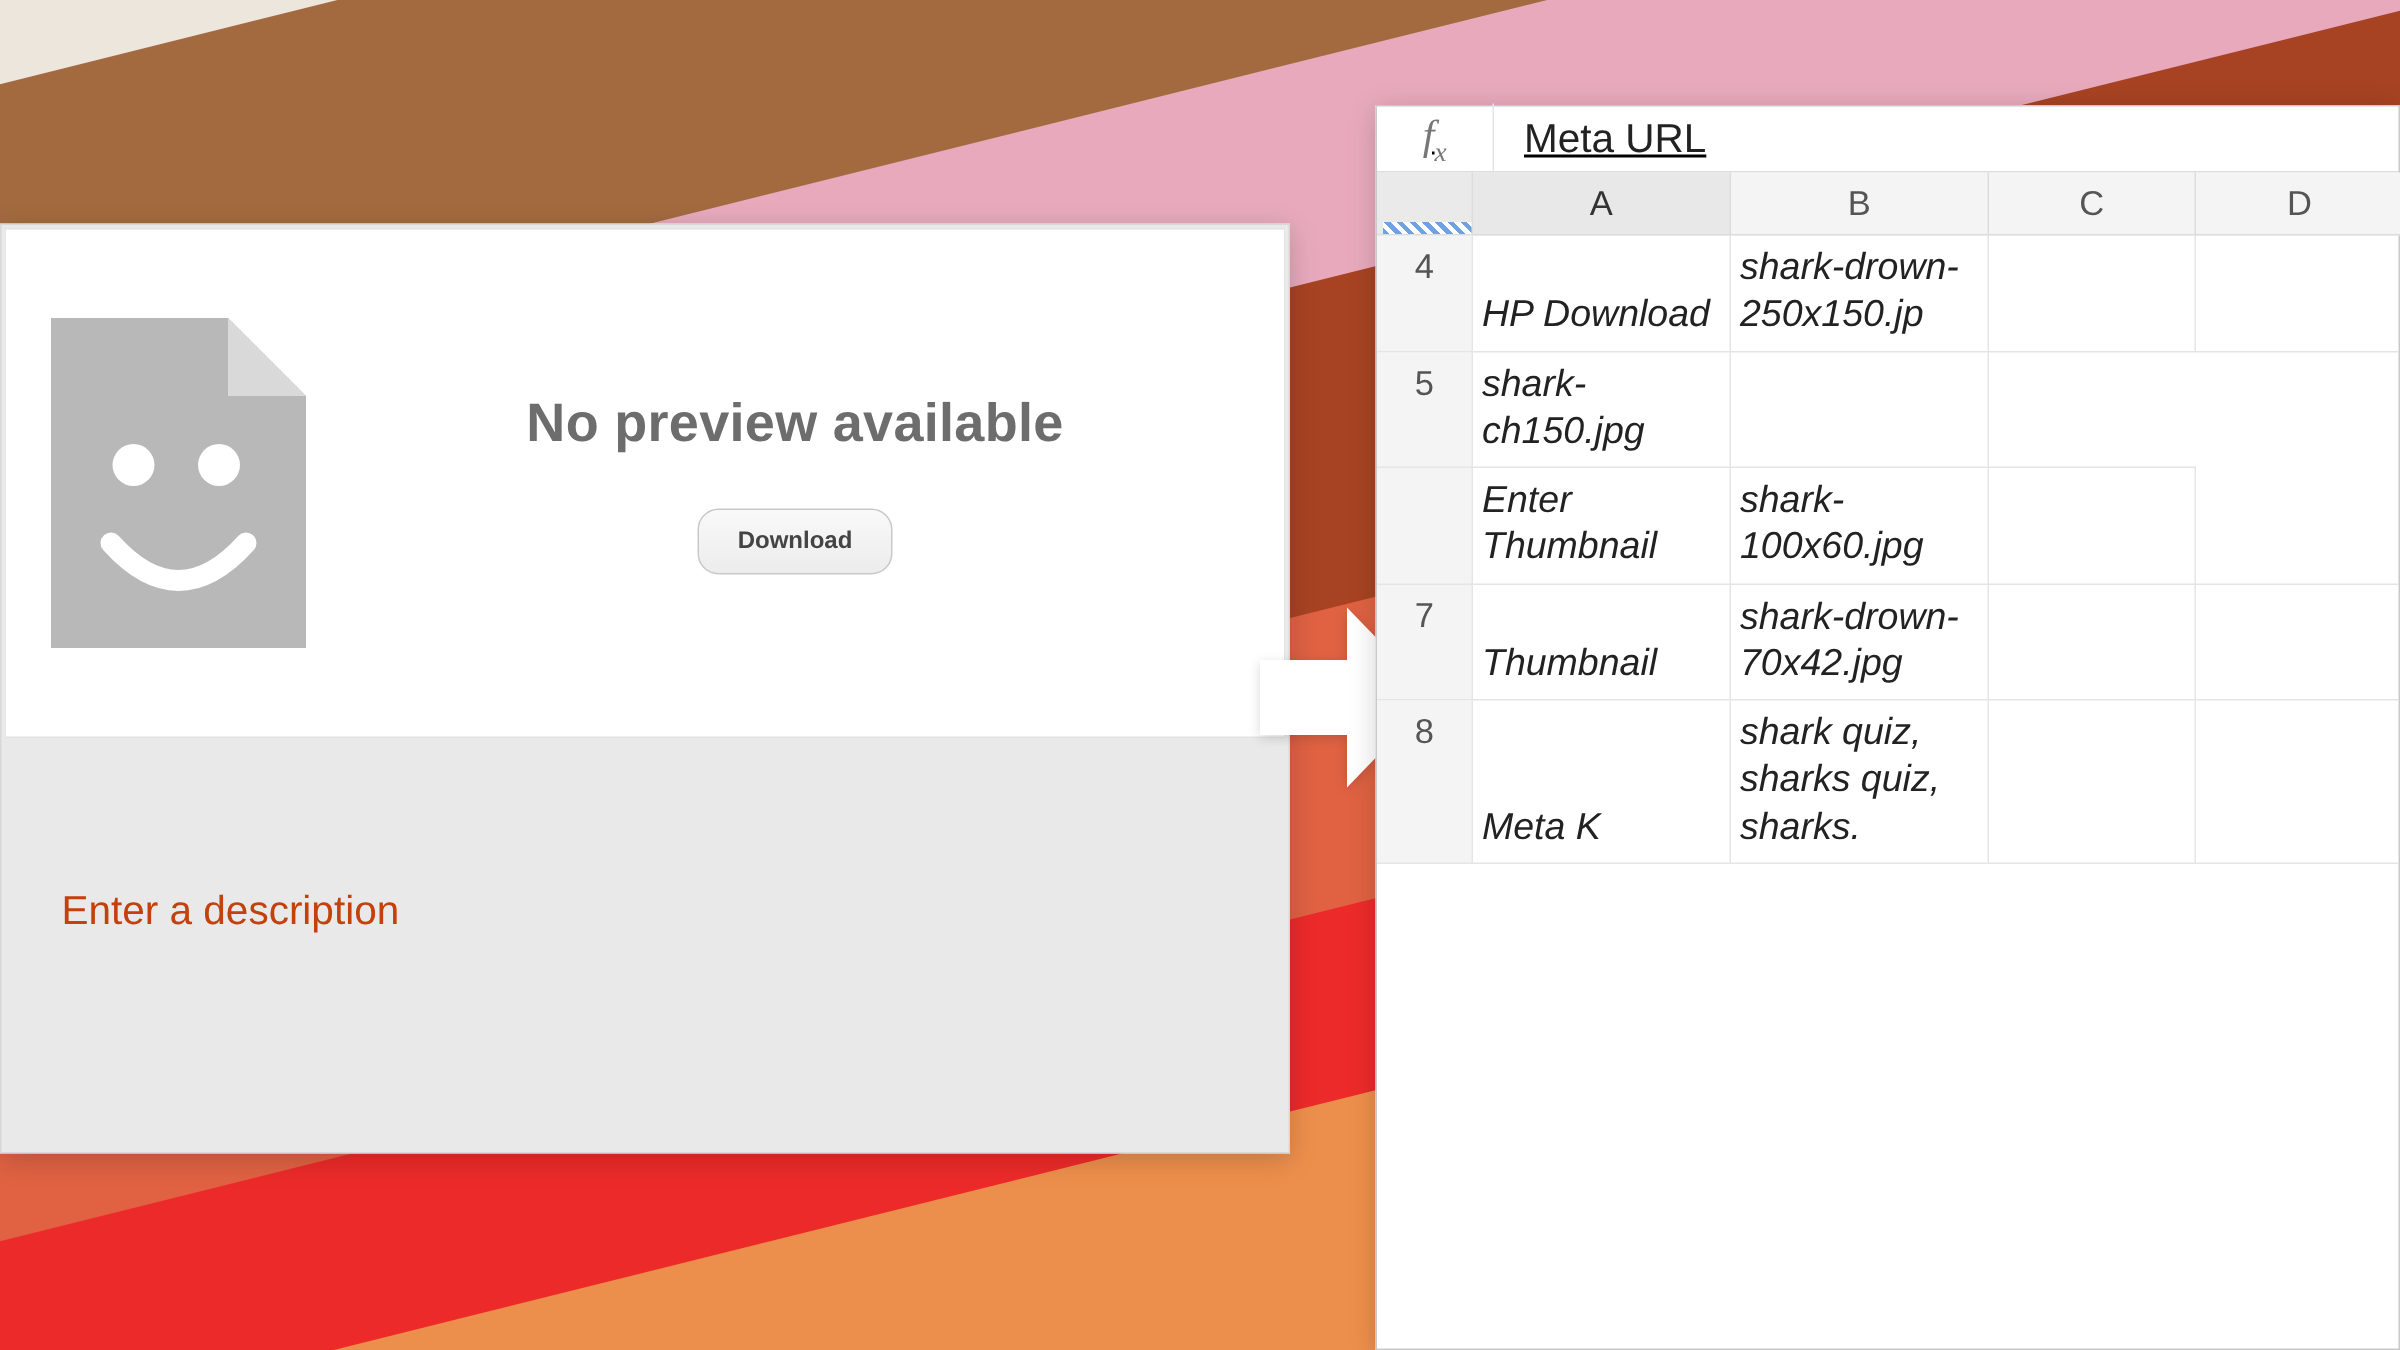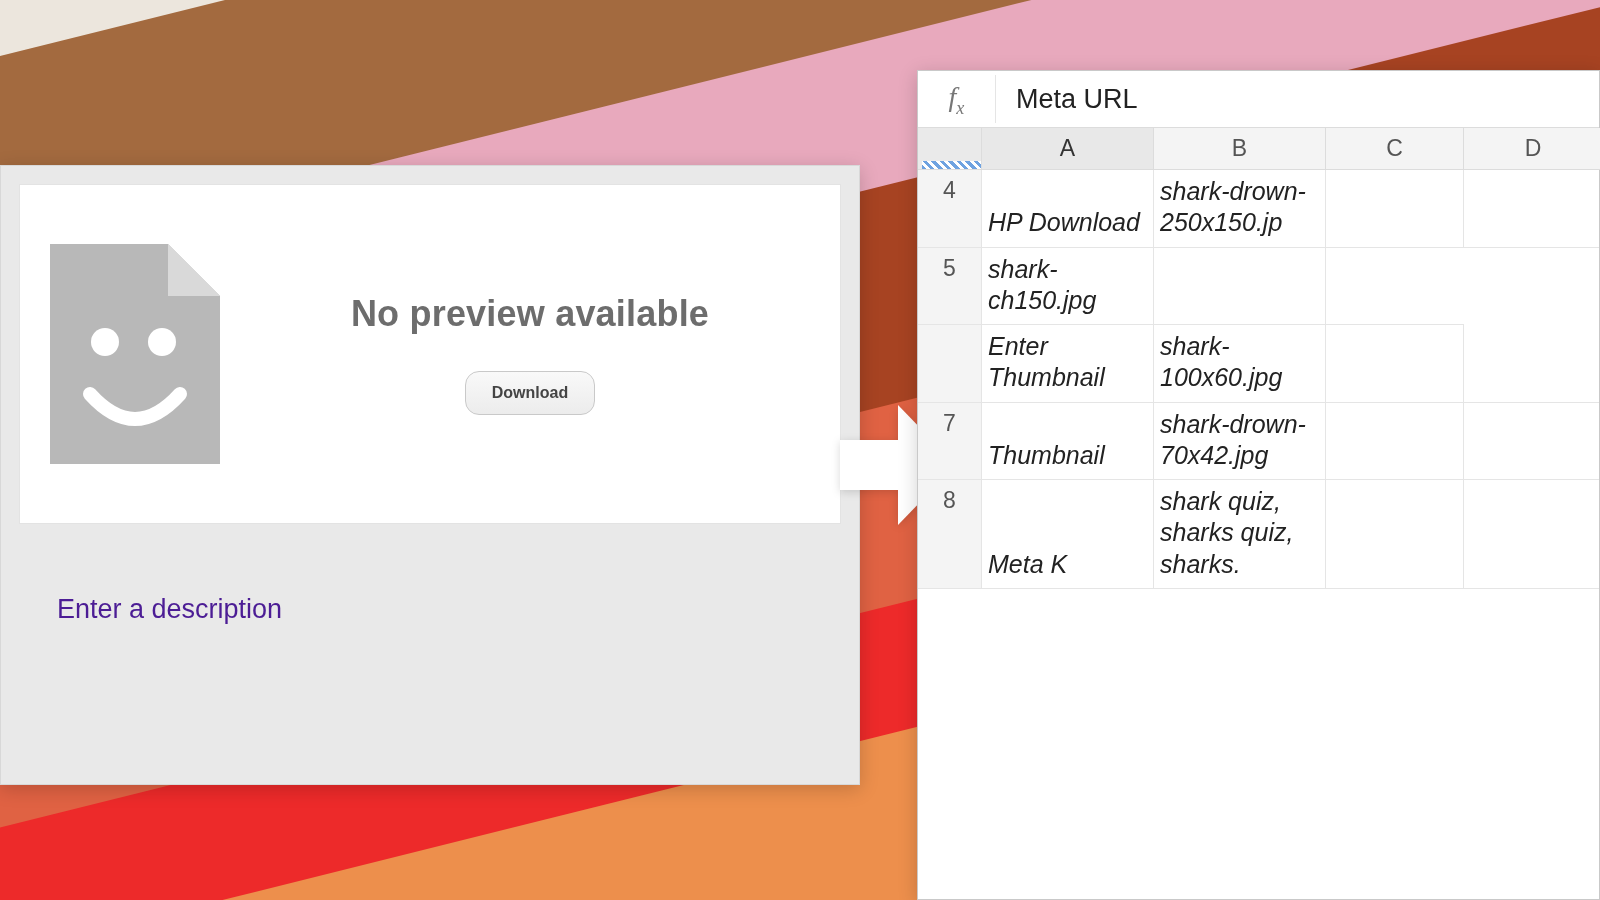--- a/index.html
+++ b/index.html
@@ -12,27 +12,27 @@
   .stripe-2 { top: 60px;   background: #e8a9bd; height: 150px; }
   .stripe-3 { top: 210px;  background: #a74322; height: 220px; }
   .stripe-4 { top: 430px;  background: #e06243; height: 200px; }
   .stripe-5 { top: 630px;  background: #ed2a2a; height: 130px; }
   .stripe-6 { top: 760px;  background: #ed8f4c; height: 260px; }
 
   
   .preview-card {
     position: absolute;
     left: 0;
-    top: 165px;
+    top: 149px;
     width: 860px;
     height: 620px;
     background: #e9e9e9;
     border: 1px solid #d8d8d8;
     box-shadow: 0 4px 18px rgba(0,0,0,0.18);
-    padding: 18px;
+    padding: 2px;
   }
   .preview-inner {
     background: #fff;
     border: 1px solid #e3e3e3;
     height: 340px;
     display: flex;
     align-items: center;
     padding: 0 20px 0 20px;
     gap: 50px;
   }
@@ -60,23 +60,23 @@
     background: linear-gradient(#f9f9f9, #ececec);
     border: 1px solid #c9c9c9;
     border-radius: 14px;
     padding: 12px 26px;
     font-size: 16px;
     font-weight: 700;
     color: #444;
     cursor: pointer;
   }
   .description-field {
-    margin-top: 70px;
+    margin-top: 100px;
     font-size: 27px;
-    color: #4c1d95;
+    color: #c2410c;
     padding-left: 38px;
     cursor: text;
   }
 
   
   .arrow {
     position: absolute;
     left: 840px;
     top: 405px;
     width: 120px;
@@ -105,25 +105,26 @@
     top: 70px;
     width: 683px;
     height: 830px;
     background: #fff;
     border: 1px solid #c9c9c9;
     box-shadow: 0 4px 18px rgba(0,0,0,0.18);
     display: flex;
     flex-direction: column;
   }
   .formula-bar {
-    height: 57px;
+    height: 44px;
     display: flex;
     align-items: center;
     border-bottom: 1px solid #dcdcdc;
     font-size: 26px;
+    text-decoration: underline;
   }
   .fx-label {
     width: 78px;
     text-align: center;
     font-style: italic;
     font-family: Georgia, 'Times New Roman', serif;
     color: #777;
     border-right: 1px solid #e5e5e5;
     padding: 6px 0;
     font-size: 28px;

